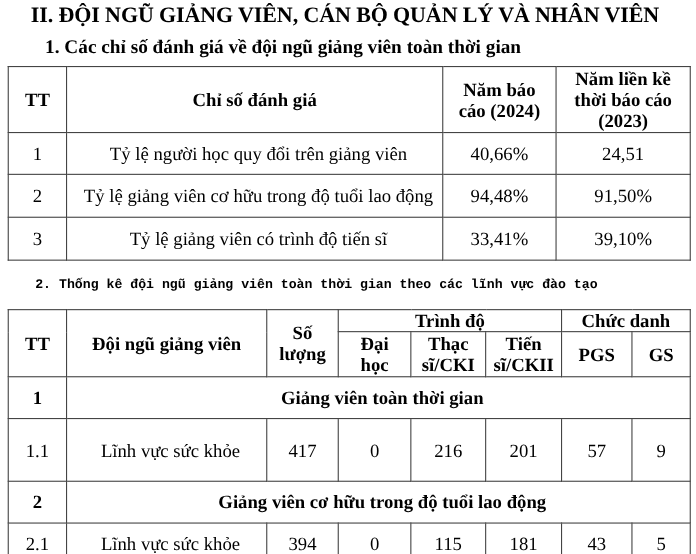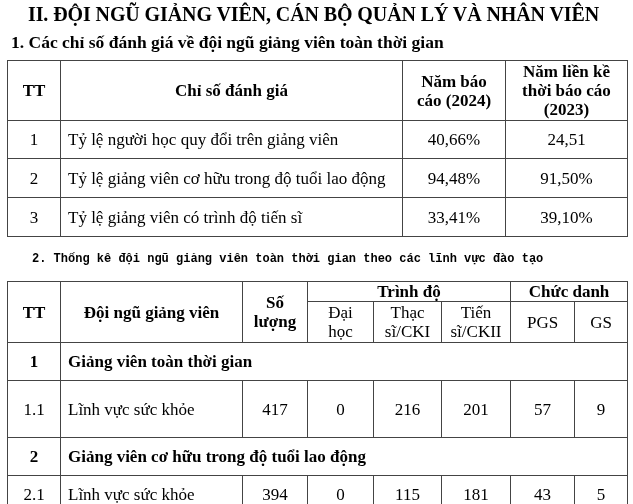--- a/index.html
+++ b/index.html
@@ -1,29 +1,29 @@
 <!DOCTYPE html>
 <html><head>
 <meta charset="utf-8">
 <style>
   html, body { margin: 0; padding: 0; background: #ffffff; }
   body { width: 633px; height: 504px; position: relative; overflow: hidden;
          font-family: "Liberation Serif", "DejaVu Serif", serif; color: #000; }
   .h { position: absolute; font-weight: bold; white-space: nowrap; }
   #h1 { left: 28px; top: 3px; font-size: 20px; letter-spacing: -0.1px; }
-  #h2 { left: 11px; top: 32px; font-size: 17.5px; }
+  #h2 { left: 41px; top: 32px; font-size: 17.5px; }
   #h3 { left: 32px; top: 252px; font-size: 12px; font-family: Liberation Mono, monospace; }
   table { position: absolute; border-collapse: collapse; table-layout: fixed; font-size: 17px; }
   td, th { border: 1.3px solid #444; padding: 0; text-align: center; vertical-align: middle; line-height: 19px; }
   th { font-weight: bold; }
-  td.left { text-align: left; padding-left: 7px; white-space: nowrap; }
+  td.left { text-align: center; padding-left: 7px; white-space: nowrap; }
   td.bold { font-weight: bold; }
   #t1 { left: 7px; top: 60px; width: 620px; }
   #t2 { left: 7px; top: 281px; width: 620px; }
-  .sm { font-weight: normal; }
+  .sm { font-weight: bold; }
 </style>
 </head>
 <body>
 
 <div class="h" id="h1">II. ĐỘI NGŨ GIẢNG VIÊN, CÁN BỘ QUẢN LÝ VÀ NHÂN VIÊN</div>
 <div class="h" id="h2">1. Các chỉ số đánh giá về đội ngũ giảng viên toàn thời gian</div>
 
 <table id="t1">
   <colgroup>
     <col style="width:53px">

